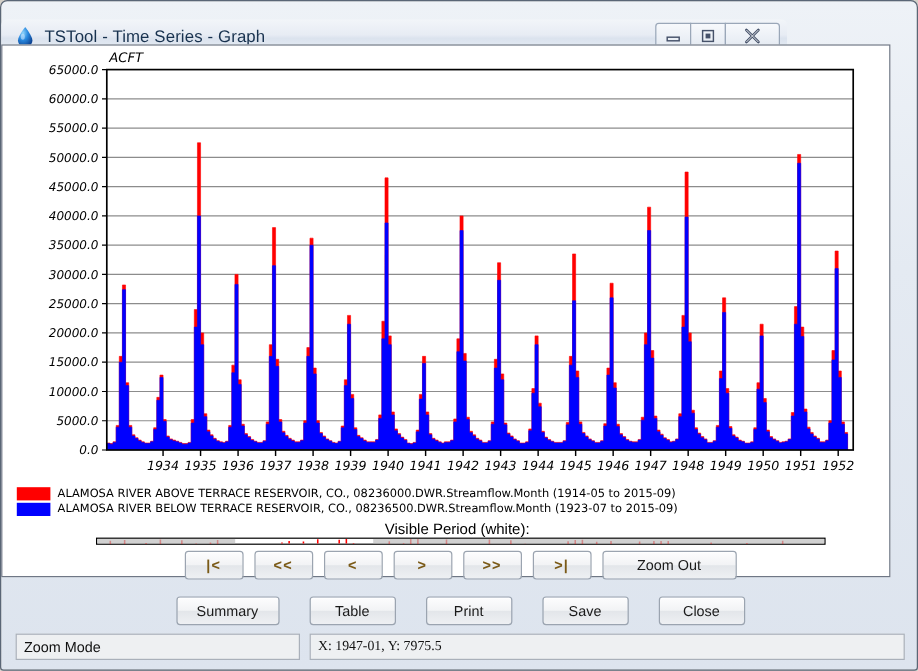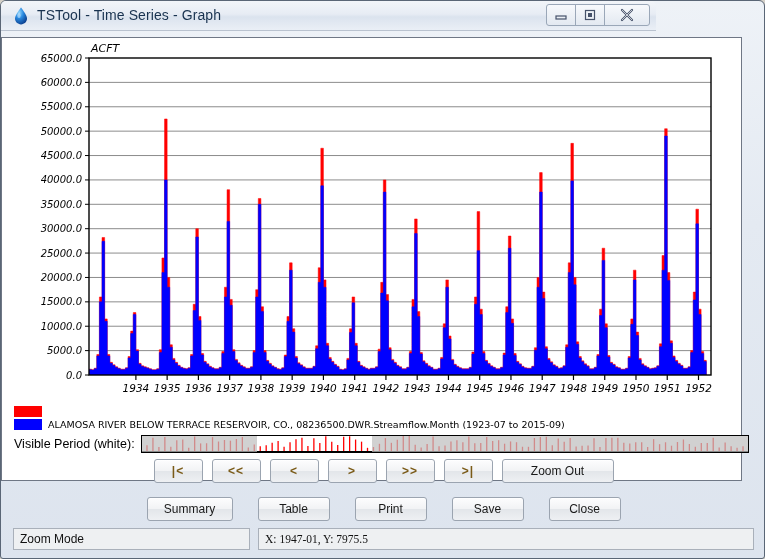--- a/index.html
+++ b/index.html
@@ -15,21 +15,21 @@
     position: absolute; left: 0; top: 0;
     width: 765px; height: 559px;
     box-sizing: border-box;
     background: linear-gradient(to bottom, #eef2f7 0%, #e4eaf2 40%, #dde4ee 100%);
     border: 1px solid #5a6676;
     border-radius: 6px 6px 3px 3px;
   }
 
   
   .titlebar {
-    position: absolute; left: 0; top: 0;
+    position: absolute; left: 0; top: 15px;
     width: 655px; height: 30px;
     box-sizing: border-box;
     background: linear-gradient(to bottom, #f2f5f9 0%, #e7ecf4 45%, #dbe3ee 55%, #eaeff6 100%);
     border-radius: 5px 5px 0 0;
     border-bottom: 1px solid #b9c2cf;
   }
   .app-icon {
     position: absolute; left: 12px; top: 6px;
     width: 16px; height: 18px;
   }
@@ -78,21 +78,21 @@
   .legend-label {
     font-family: "DejaVu Sans", sans-serif;
     font-size: 9.5px; color: #000;
     white-space: nowrap;
   }
 
   
   .vp-row {
     position: absolute; left: 13px; top: 433px;
     width: 740px; height: 20px;
-    display: flex; align-items: center;
+    display: flex; align-items: center; flex-direction: column;
   }
   .vp-label {
     font-size: 12.5px; color: #000; margin-right: 6px; white-space: nowrap;
   }
   .vp-bar {
     position: relative;
     width: 608px; height: 18px;
     box-sizing: border-box;
     border: 1px solid #000;
     background: #ffffff;
@@ -278,20 +278,21 @@
         <line x1="665.2412060301481" y1="337" x2="665.2412060301481" y2="342" stroke="#000" stroke-width="1.2"></line>
         <text x="665.2412060301481" y="354" font-size="10.5" font-family="&quot;DejaVu Sans&quot;, sans-serif" fill="#000" text-anchor="middle">1951</text>
         <line x1="696.4974874371832" y1="337" x2="696.4974874371832" y2="342" stroke="#000" stroke-width="1.2"></line>
         <text x="696.4974874371832" y="354" font-size="10.5" font-family="&quot;DejaVu Sans&quot;, sans-serif" fill="#000" text-anchor="middle">1952</text>
       </svg>
   </div>
 
   <div class="legend">
     <div class="legend-row">
       <div class="legend-swatch" id="sw0" style="background: rgb(255, 0, 0);"></div>
+      <div class="legend-label">ALAMOSA RIVER ABOVE TERRACE RESERVOIR, CO., 08236000.DWR.Streamflow.Month (1914-05 to 2015-09)</div>
     </div>
     <div class="legend-row">
       <div class="legend-swatch" id="sw1" style="background: rgb(0, 0, 255);"></div>
       <div class="legend-label">ALAMOSA RIVER BELOW TERRACE RESERVOIR, CO., 08236500.DWR.Streamflow.Month (1923-07 to 2015-09)</div>
     </div>
   </div>
 
   <div class="vp-row">
     <div class="vp-label">Visible Period (white):</div>
     <div class="vp-bar">

